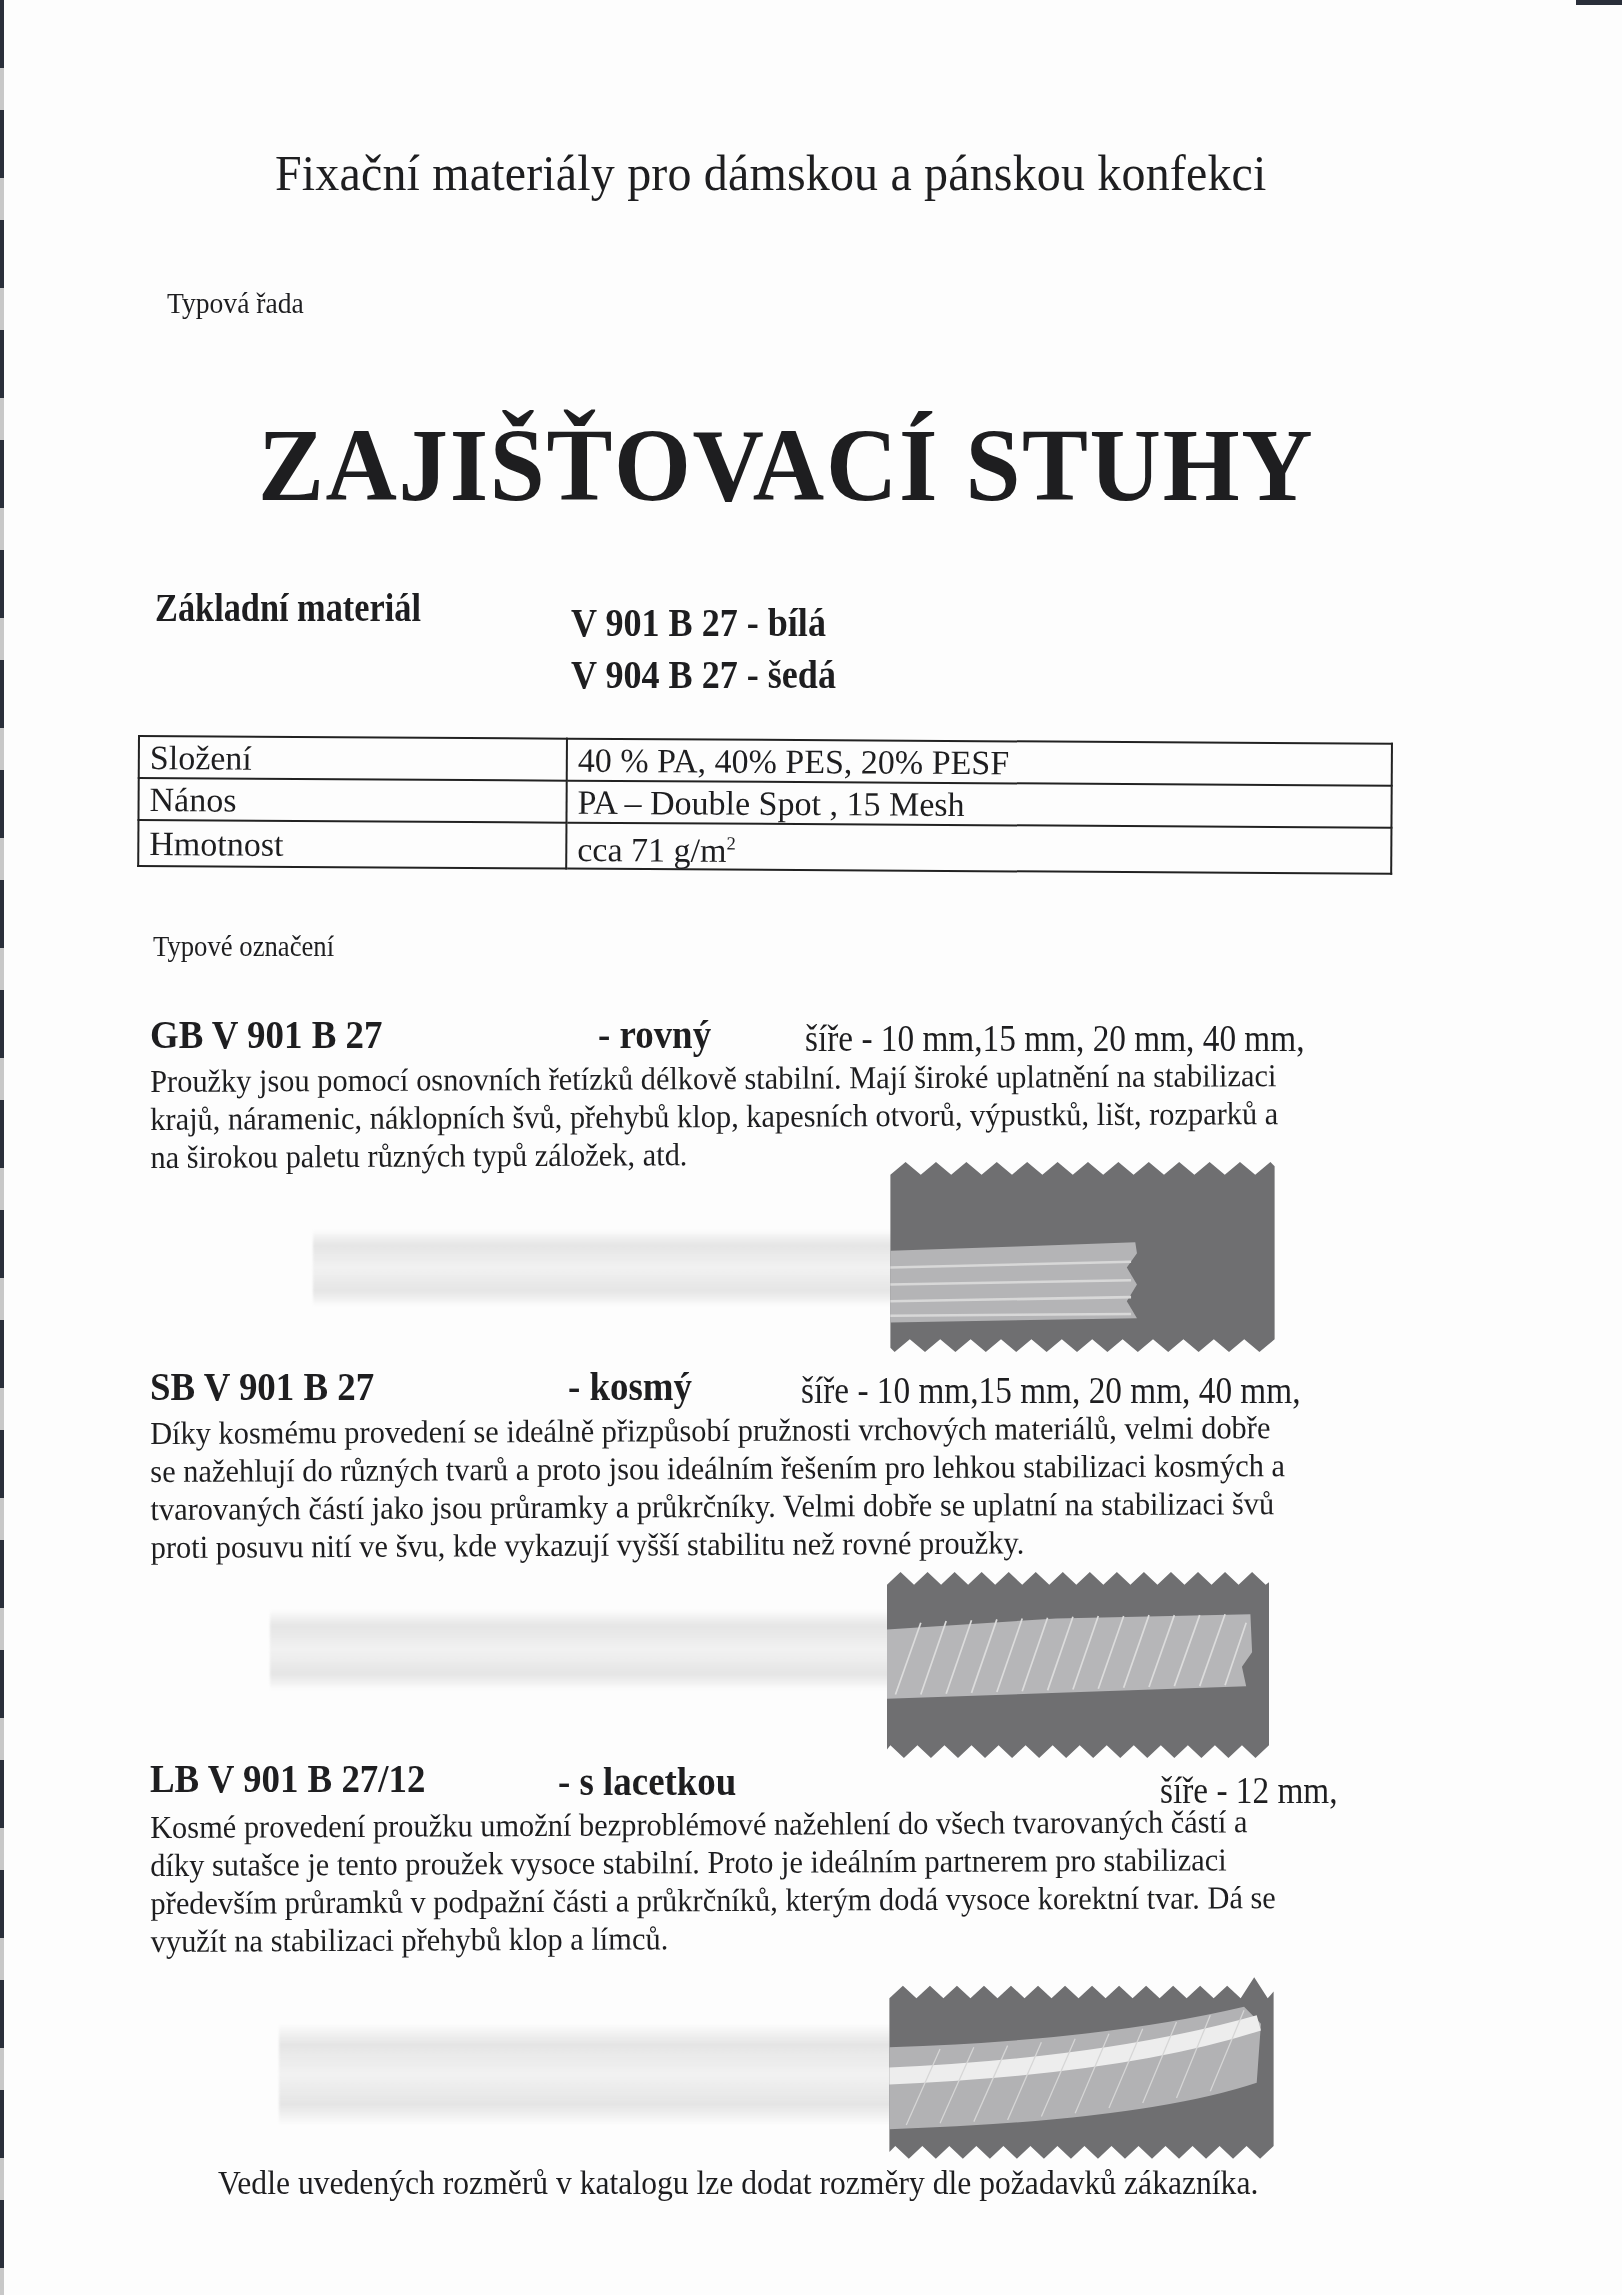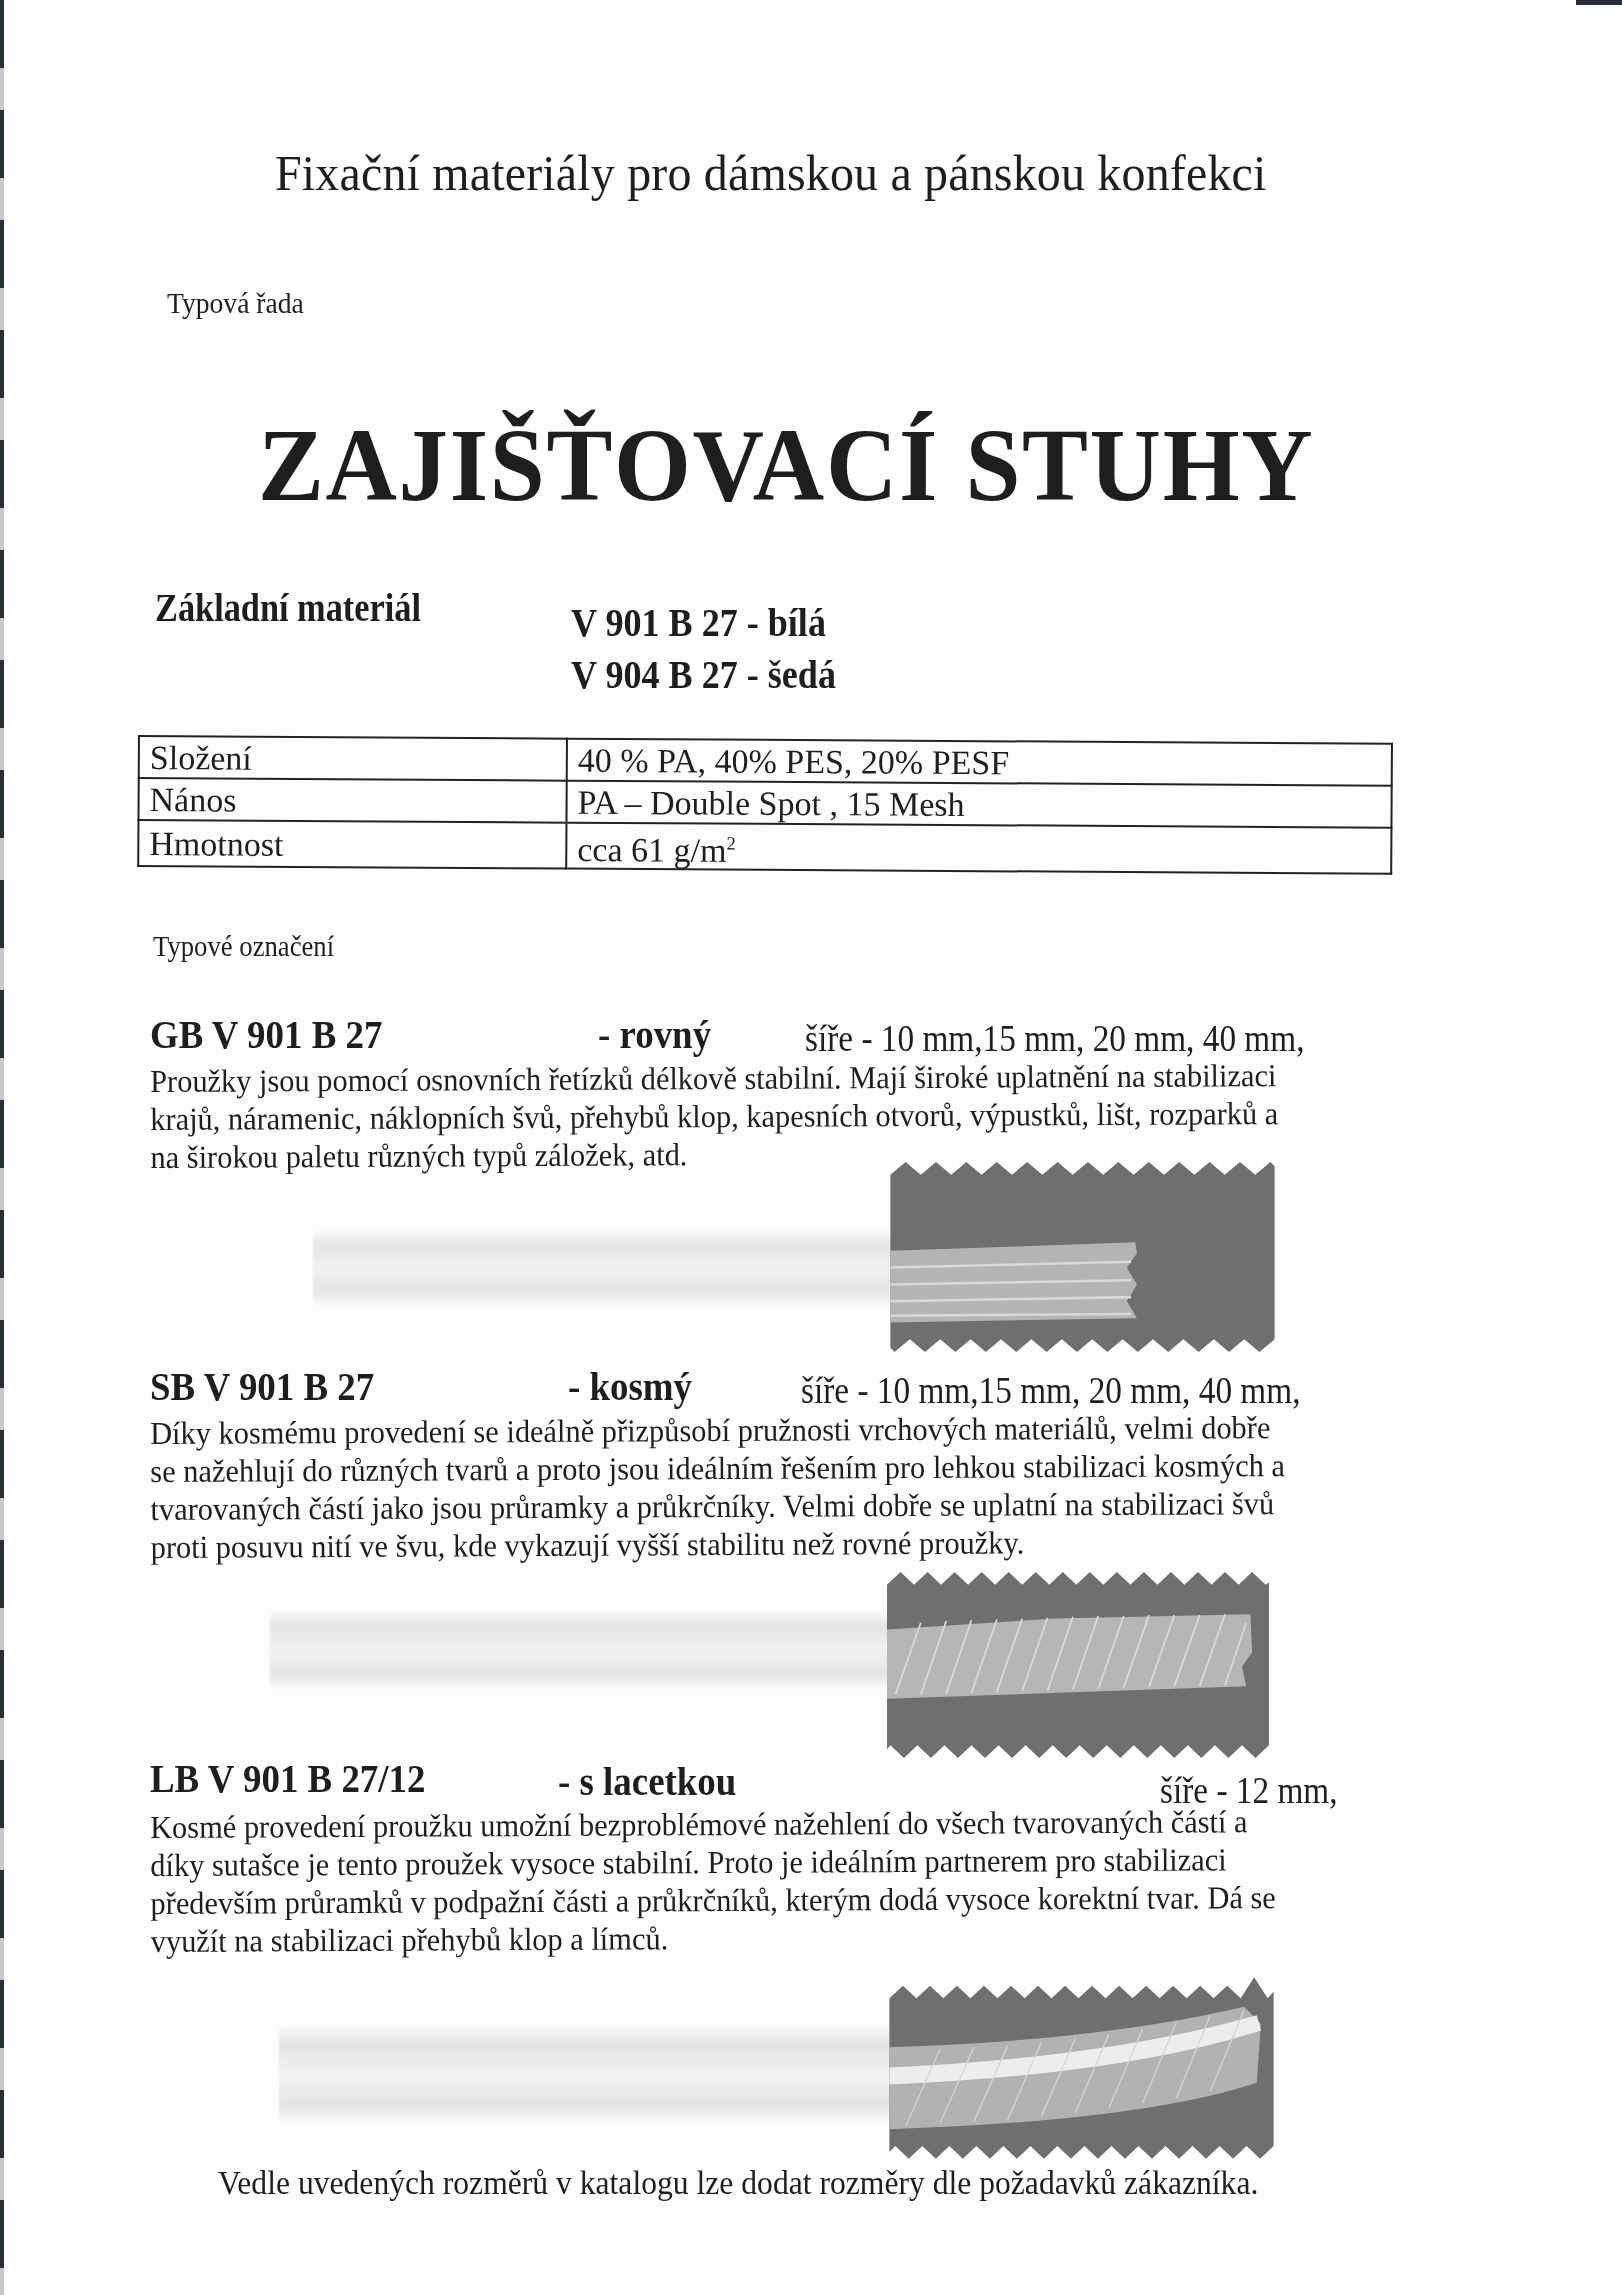--- a/index.html
+++ b/index.html
@@ -75,21 +75,21 @@
       <tr>
     <td class="k">Složení</td>
     <td>40 % PA, 40% PES, 20% PESF</td>
   </tr>
   <tr>
     <td class="k">Nános</td>
     <td>PA – Double Spot , 15 Mesh</td>
   </tr>
   <tr>
     <td class="k">Hmotnost</td>
-    <td><span>cca 61 g/m</span><sup>2</sup></td>
+    <td><span>cca 71 g/m</span><sup>2</sup></td>
   </tr>
 </tbody>
   </table>
 
 <div class="abs type-label">Typové označení</div>
 
 <div class="product" style="top:1010px;">
   <div class="p-head p-code" style="top:0;">GB   V 901 B 27</div>
   <div class="p-head p-type" style="left:598px; top:0;">- rovný</div>
   <div class="p-width" style="left:805px; top:6.8px;">šíře - 10 mm,15 mm, 20 mm, 40 mm,</div>

